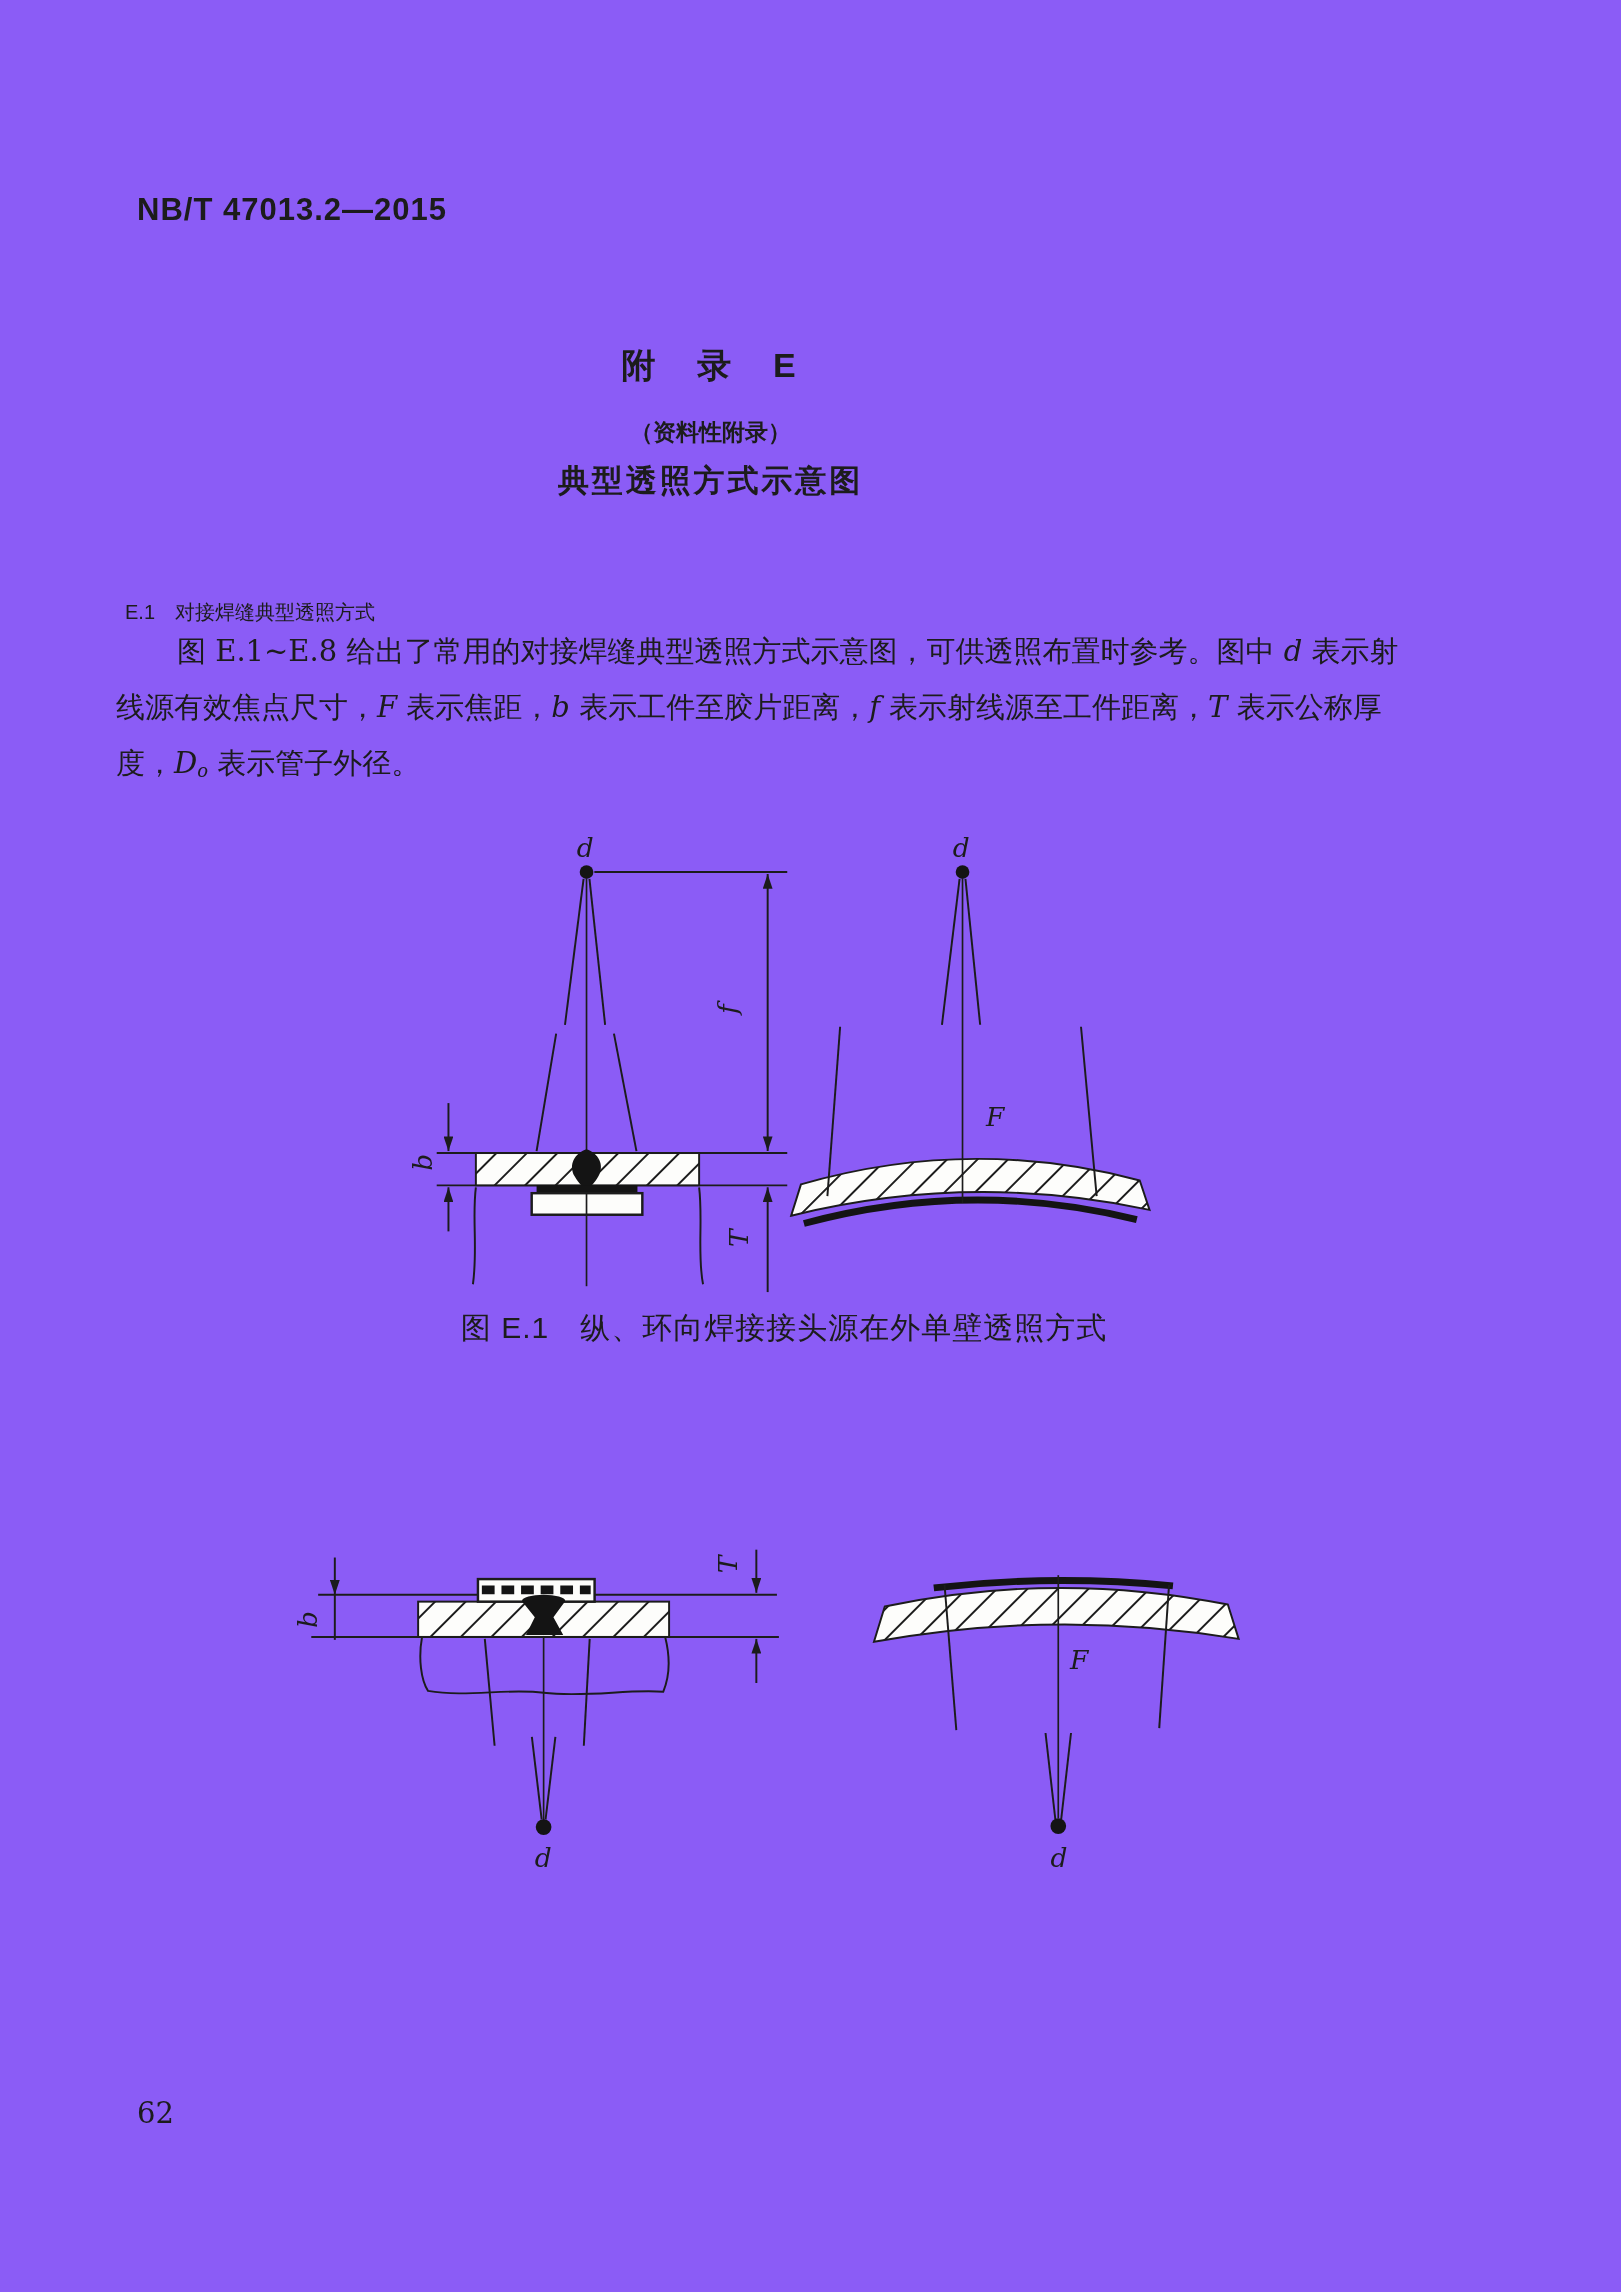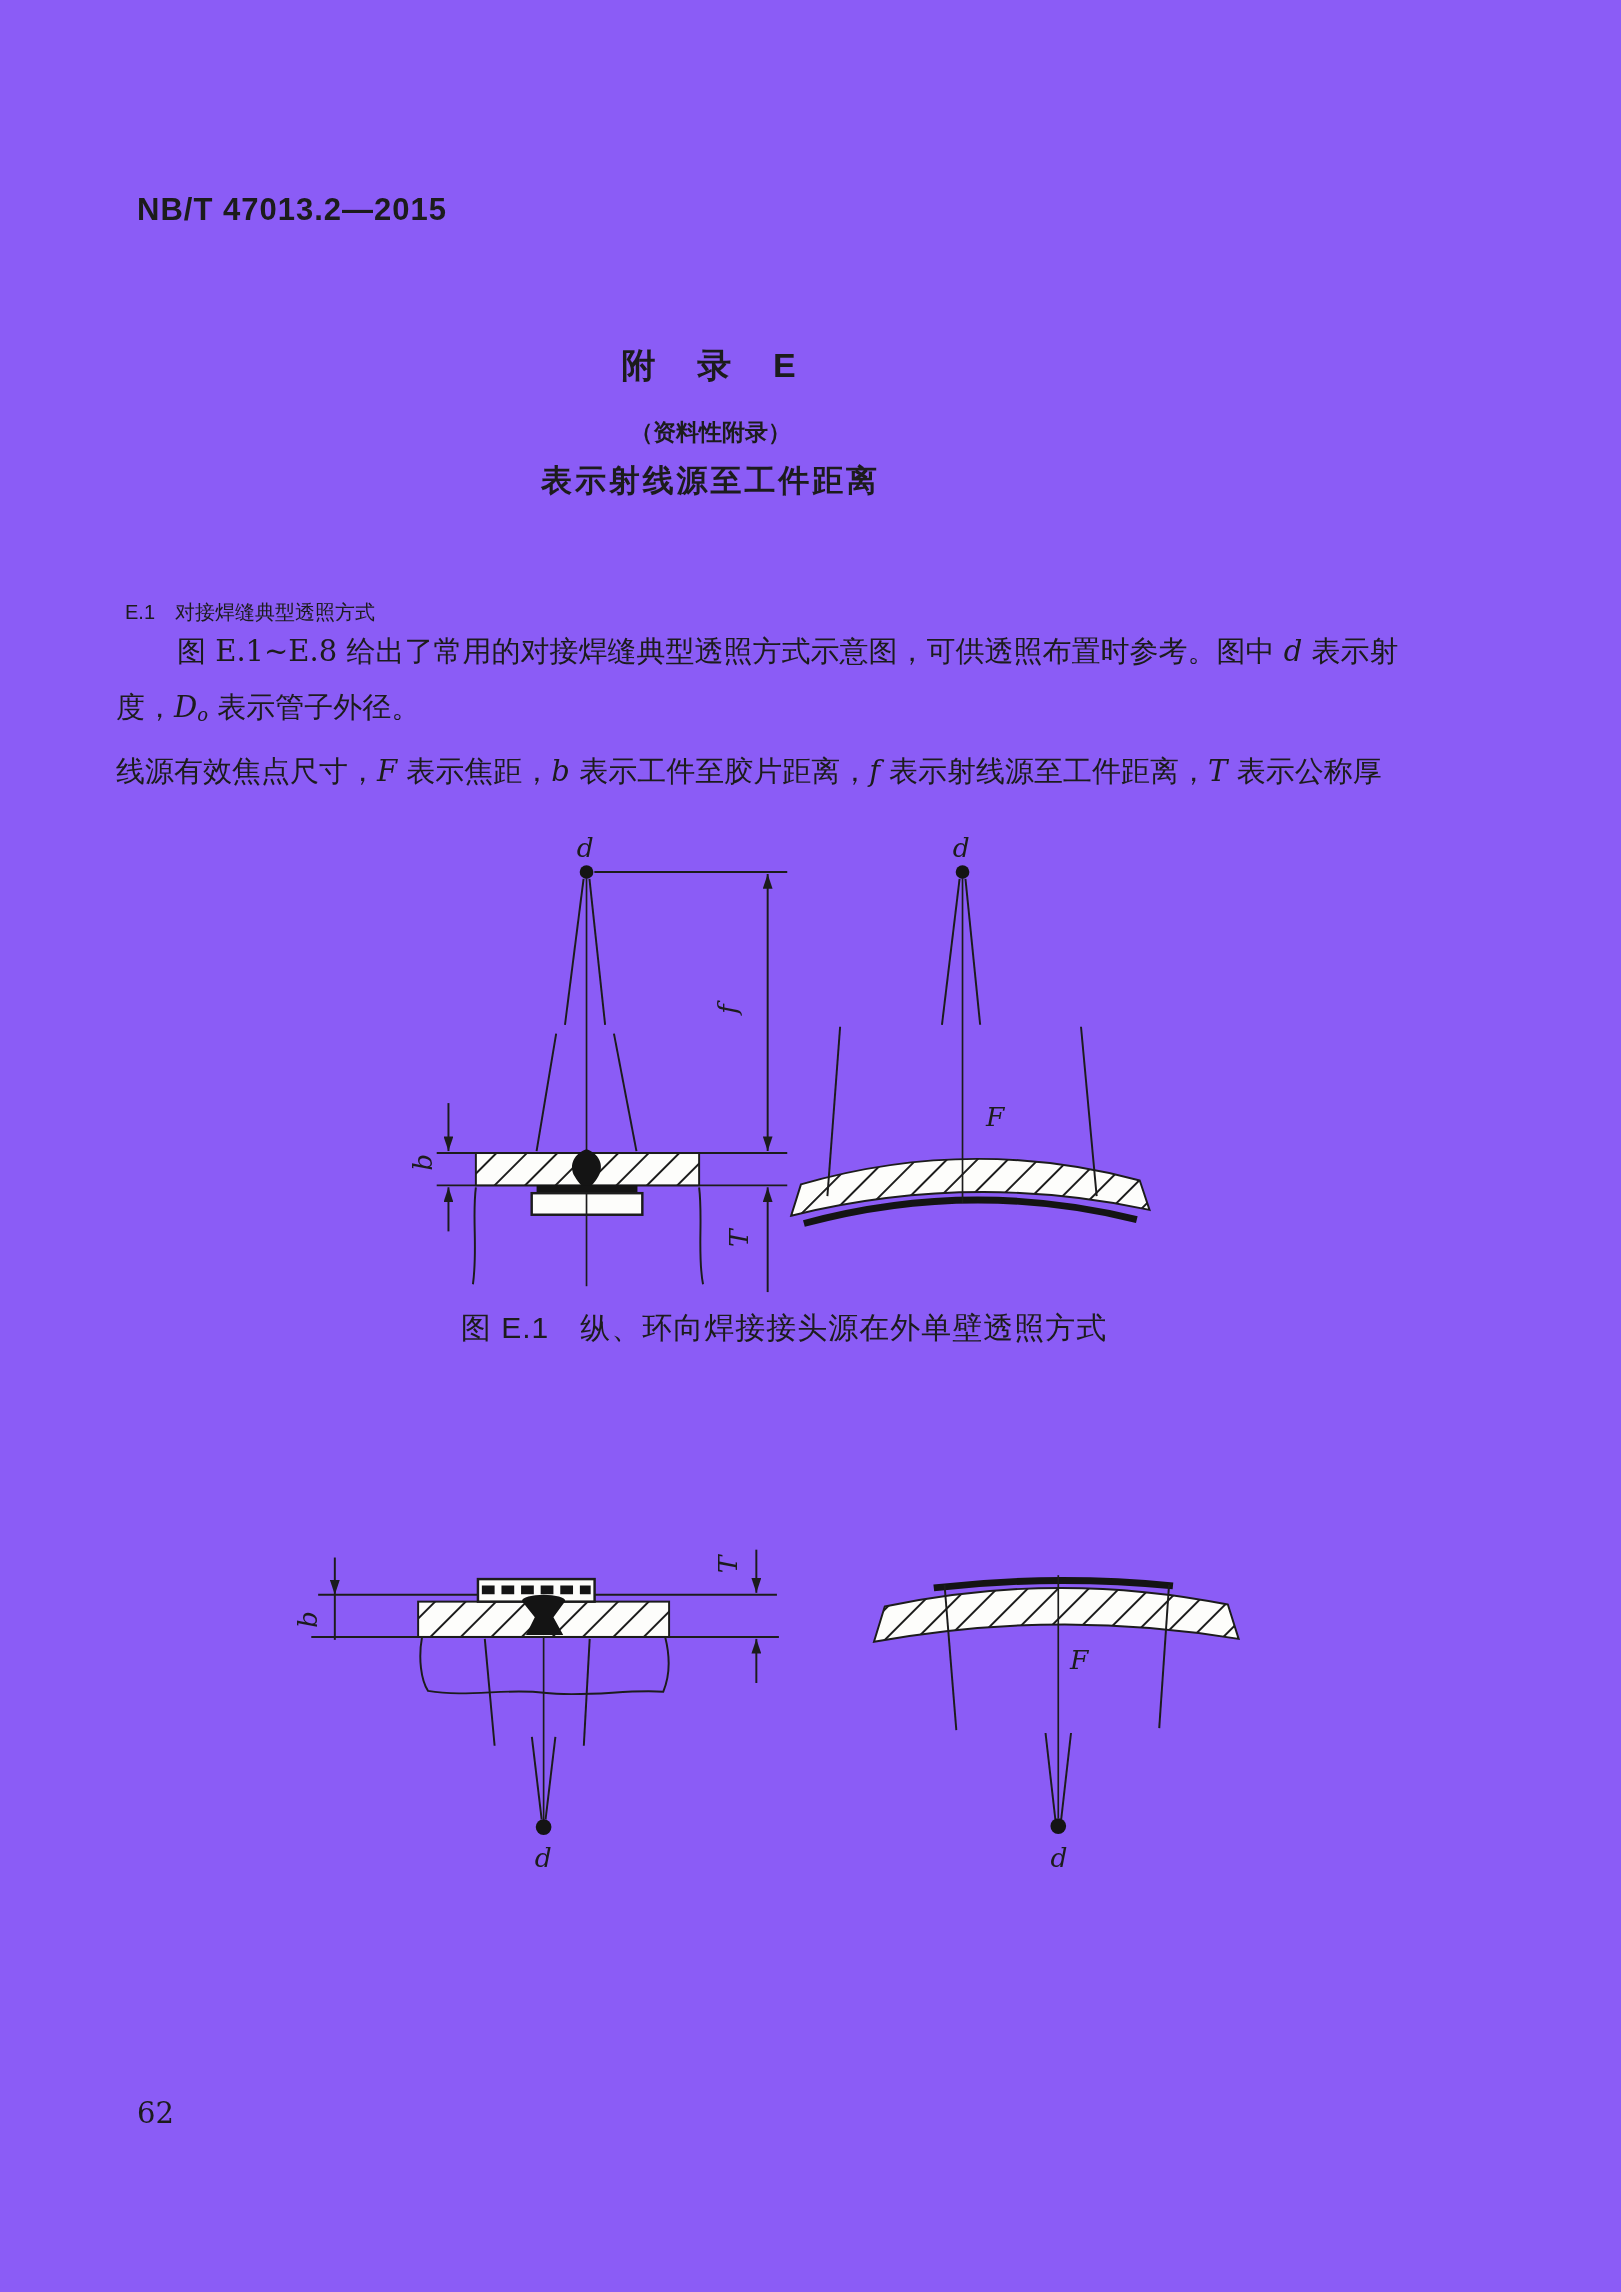--- a/index.html
+++ b/index.html
@@ -50,29 +50,29 @@
 </head>
 <body>
 
 <div class="page">
 
   <div class="header">NB/T 47013.2—2015</div>
 
   <div class="title-block">
     <div class="title-1">附　录　E</div>
     <div class="title-2">（资料性附录）</div>
-    <div class="title-3">表示射线源至工件距离</div>
+    <div class="title-3">典型透照方式示意图</div>
   </div>
 
   <div class="section-heading">E.1　对接焊缝典型透照方式</div>
 
   <div class="paragraph">
     <div class="pline indent"><span>图 E.1~E.8 给出了常用的对接焊缝典型透照方式示意图，可供透照布置时参考。图中 </span><span class="var">d</span><span> 表示射</span></div>
+    <div class="pline"><span>线源有效焦点尺寸，</span><span class="var">F</span><span> 表示焦距，</span><span class="var">b</span><span> 表示工件至胶片距离，</span><span class="var">f</span><span> 表示射线源至工件距离，</span><span class="var">T</span><span> 表示公称厚</span></div>
     <div class="pline"><span>度，</span><span class="var">D</span><span class="var sub">o</span><span> 表示管子外径。</span></div>
-    <div class="pline"><span>线源有效焦点尺寸，</span><span class="var">F</span><span> 表示焦距，</span><span class="var">b</span><span> 表示工件至胶片距离，</span><span class="var">f</span><span> 表示射线源至工件距离，</span><span class="var">T</span><span> 表示公称厚</span></div>
   </div>
 
   <svg id="fig-e1" class="fig" width="774" height="470" viewBox="0 0 790 480">
     <defs>
       <pattern id="hatch1" patternUnits="userSpaceOnUse" width="22" height="22" patternTransform="rotate(45)">
         <line x1="11" y1="-2" x2="11" y2="24" stroke="#1c1c1c" stroke-width="2"></line>
       </pattern>
       <marker id="arr1" markerUnits="userSpaceOnUse" markerWidth="16" markerHeight="10" refX="15" refY="5" orient="auto-start-reverse">
         <path d="M0,0 L15,5 L0,10 Z" fill="#1c1c1c"></path>
       </marker>

